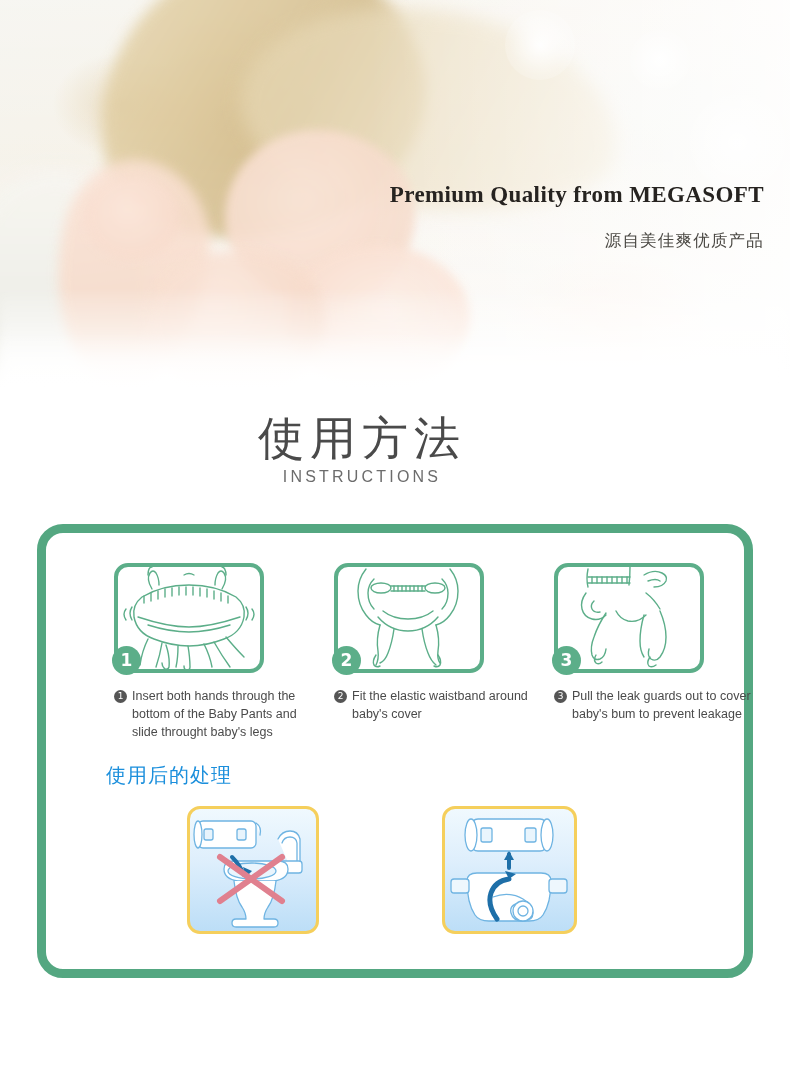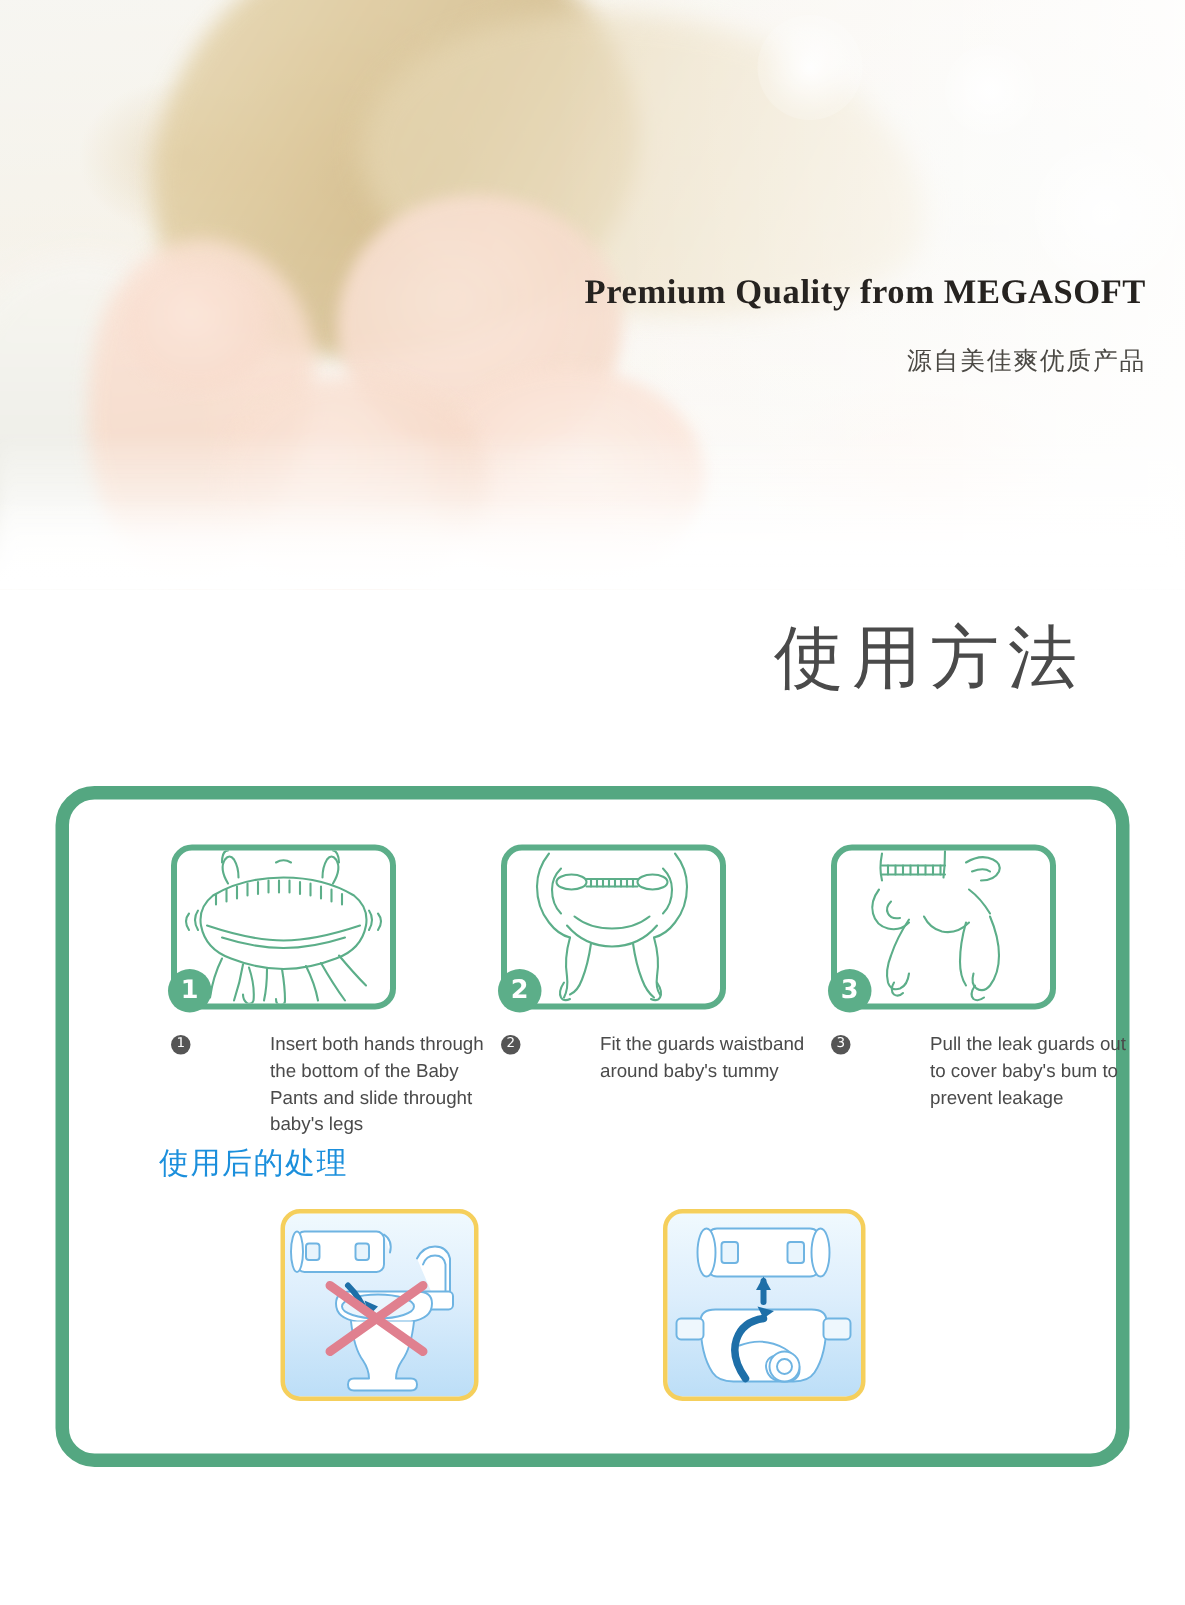--- a/index.html
+++ b/index.html
@@ -162,21 +162,21 @@
     letter-spacing: 1.2px;
     white-space: nowrap;
   }
 
   
   .section-head {
     position: absolute;
     left: 0;
     top: 414px;
     width: 724px;
-    text-align: right;
+    text-align: center;
   }
   .section-cn {
     font-size: 46px;
     color: #4a4a4a;
     letter-spacing: 6px;
     line-height: 1.08;
     font-weight: normal;
   }
   .section-en {
     margin-top: 4px;
@@ -253,21 +253,20 @@
     color: #ffffff;
     font-size: 9px;
     line-height: 13px;
     text-align: center;
     font-family: "DejaVu Sans", sans-serif;
   }
   .cap-txt {
     font-size: 12.5px;
     line-height: 1.42;
     color: #4a4a4a;
-    margin-left: 48px;
   }
 
   
   .disposal-title {
     position: absolute;
     left: 60px;
     top: 229px;
     font-size: 20px;
     font-weight: normal;
     color: #1b8fdc;
@@ -314,20 +313,21 @@
   <div class="hero-fade-bottom"></div>
 
   <div class="hero-text">
     <div class="hero-en">Premium Quality from MEGASOFT</div>
     <div class="hero-cn">源自美佳爽优质产品</div>
   </div>
 </div>
 
 <div class="section-head">
   <div class="section-cn">使用方法</div>
+  <div class="section-en">INSTRUCTIONS</div>
 </div>
 
 <div class="green-frame">
 
   <div class="steps">
 
     <div class="step">
       <div class="step-art">
         <svg width="142" height="102" viewBox="0 0 142 102" fill="none" stroke="#5cae89" stroke-width="1.4" stroke-linecap="round" stroke-linejoin="round">
           <path d="M30 8 C30 2 32 0 34 0"></path>
@@ -375,21 +375,21 @@
           <path d="M56 62 q-2 14 -6 24 q-3 8 -8 10"></path>
           <path d="M84 62 q2 14 6 24 q3 8 8 12"></path>
           <path d="M98 58 q4 14 2 26 q-1 8 2 12"></path>
           <path d="M38 88 q-4 6 -2 10 q2 3 6 1"></path>
           <path d="M100 88 q4 6 2 10 q-2 3 -6 1"></path>
         </svg>
         <div class="badge">2</div>
       </div>
       <div class="step-cap">
         <div class="cap-num">2</div>
-        <div class="cap-txt">Fit the guards waistband around baby's tummy</div>
+        <div class="cap-txt">Fit the elastic waistband around baby's cover</div>
       </div>
     </div>
 
     <div class="step">
       <div class="step-art">
         <svg width="142" height="102" viewBox="0 0 142 102" fill="none" stroke="#5cae89" stroke-width="1.4" stroke-linecap="round" stroke-linejoin="round">
           <path d="M30 2 q-2 10 0 18"></path>
           <path d="M72 0 q0 10 -1 18"></path>
           <path d="M30 10 h42"></path>
           <path d="M30 16 h42"></path>

